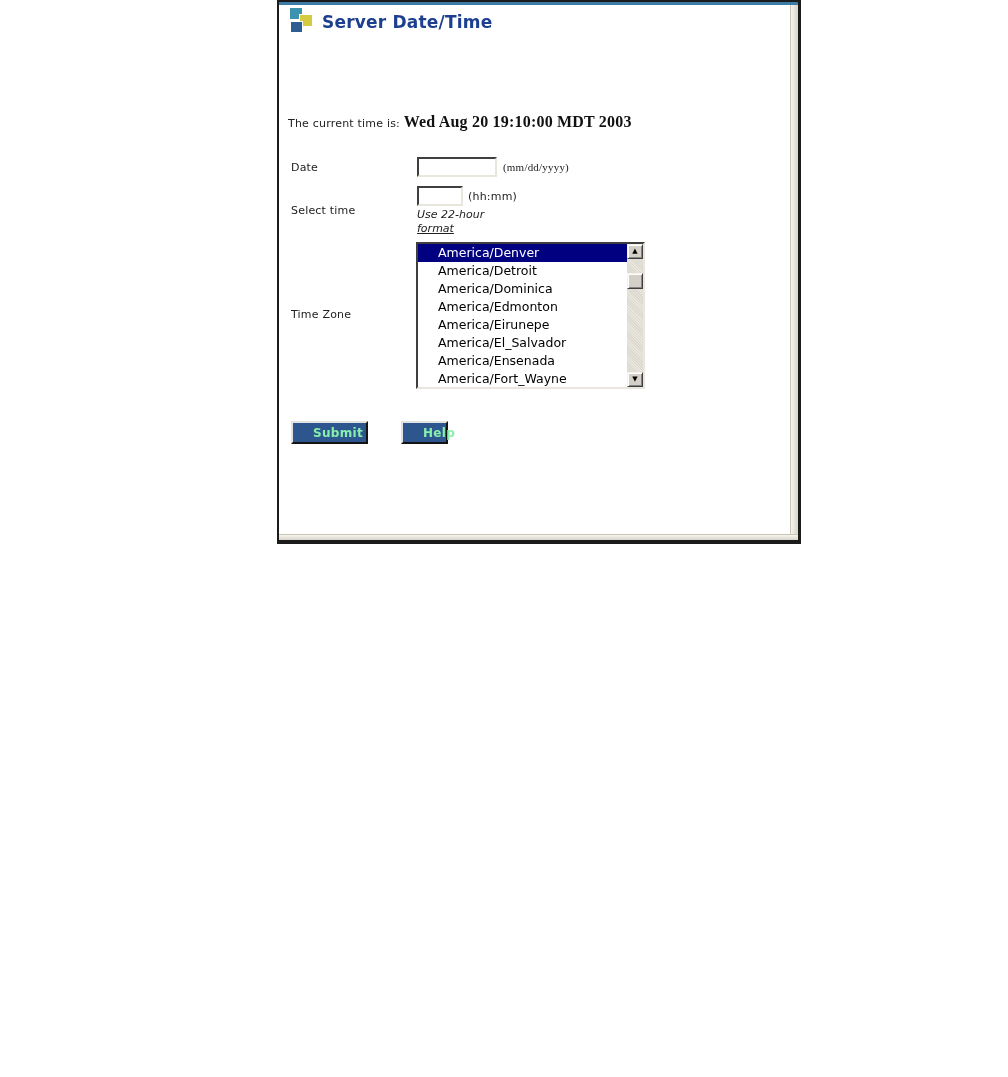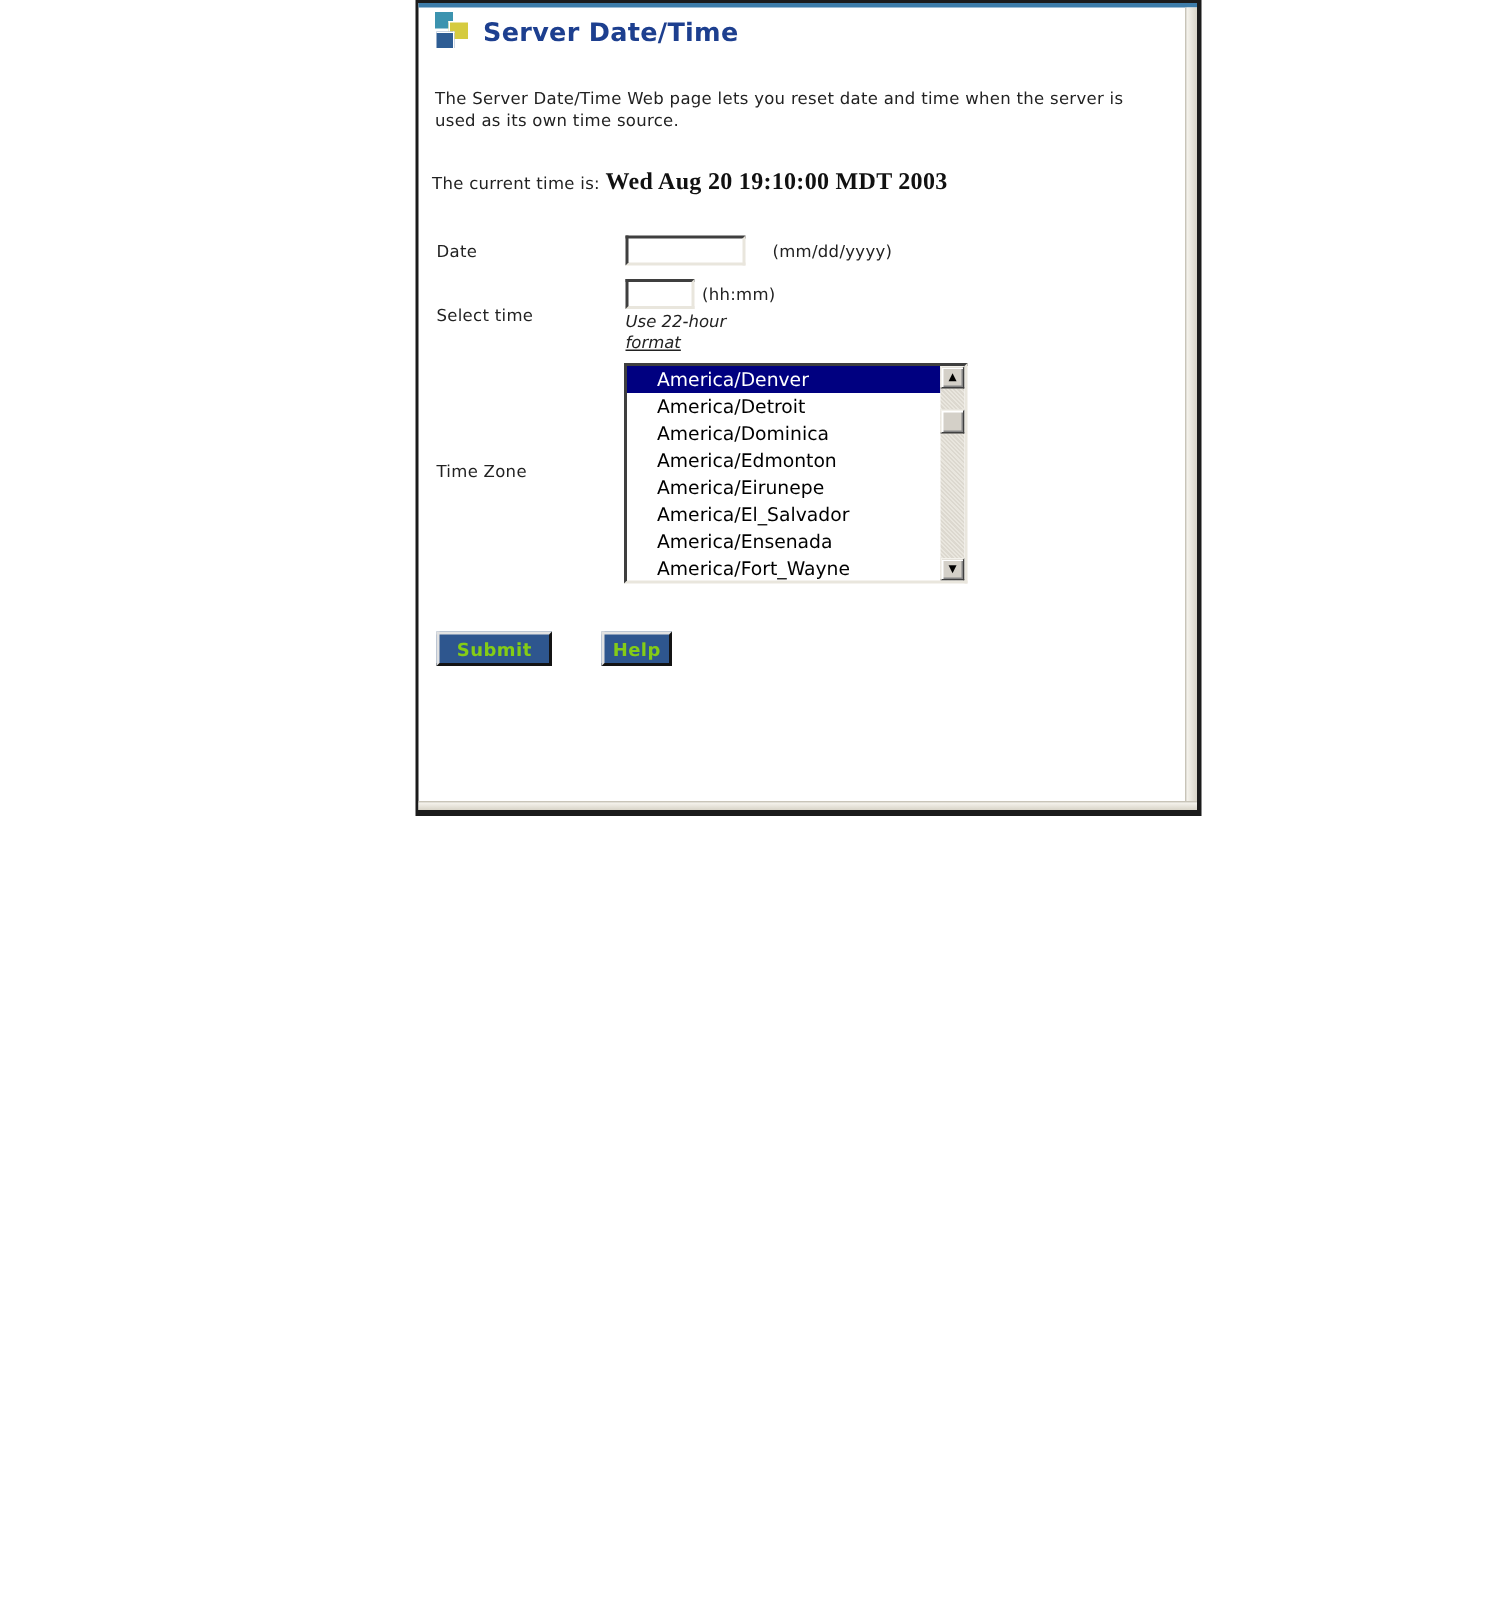--- a/index.html
+++ b/index.html
@@ -39,21 +39,21 @@
   .lbl-time { left:12px; top:202px; }
   .lbl-tz   { left:12px; top:306px; }
 
   .win-input { position:absolute; height:20px; background:#fff;
     border:2px solid; border-color:#3f3f3f #e9e6dd #e9e6dd #3f3f3f;
     font-size:11px; padding:1px 2px; font-family:inherit; }
   .inp-date { left:138px; top:155px; width:80px; }
   .inp-time { left:138px; top:184px; width:46px; }
 
   .hint { position:absolute; font-size:11px; color:#222; letter-spacing:0.2px; }
-  .hint-date { left:236px; top:159px; }
+  .hint-date { left:224px; top:159px;font-family:Liberation Serif, serif; }
   .hint-time { left:189px; top:188px; }
   .note { position:absolute; font-size:11px; font-style:italic; color:#222; }
   .note1 { left:138px; top:206px; }
   .note2 { left:138px; top:220px;text-decoration:underline; }
 
   
   .listbox { position:absolute; left:137px; top:240px; width:229px; height:147px;
     background:#fff; border:2px solid; border-color:#3f3f3f #e9e6dd #e9e6dd #3f3f3f; overflow:hidden; }
   .list-items { position:absolute; left:0; top:0; right:16px; bottom:0; overflow:hidden; }
   .list-item { height:18px; line-height:18px; font-size:12.5px; color:#000;
@@ -69,42 +69,41 @@
     display:flex; align-items:center; justify-content:center; }
   .sb-up { top:0; }
   .sb-down { bottom:0; }
   .sb-btn span { font-size:7px; line-height:7px; color:#000; }
   .sb-thumb { position:absolute; left:0; top:29px; width:16px; height:16px; background:#d4d0c8;
     border:1px solid; border-color:#f4f2ec #404040 #404040 #f4f2ec;
     box-shadow:inset 1px 1px 0 #fff, inset -1px -1px 0 #868686; }
 
   
   .btn { position:absolute; top:419px; height:23px; background:var(--btn-face,#2e568e);
-    color:#84cc16; font-weight:bold; font-size:12px; font-family:inherit; text-align:center;
+    color:#86efac; font-weight:bold; font-size:12px; font-family:inherit; text-align:left;
     border:2px solid; border-color:#e2e2e2 #141414 #141414 #e2e2e2;
-    cursor:pointer; letter-spacing:0.3px; }
+    cursor:pointer; letter-spacing:0.3px;padding-left:20px; }
   .btn-submit { left:12px; width:77px; }
   .btn-help { left:110px; width:47px;margin-left:12px; }
 </style>
 </head>
 <body>
 
 <div class="frame">
   <div class="frame-topline"></div>
   <div class="frame-right-strip"></div>
   <div class="frame-bottom-strip"></div>
 
   <div class="logo">
     <div class="sq sq-teal"></div>
     <div class="sq sq-yellow"></div>
     <div class="sq sq-navy"></div>
   </div>
   <div class="page-title">Server Date/Time</div>
 
-  <div class="intro">The Server Date/Time Web page lets you reset date and time when the server is used as its own time source.</div>
 
   <div class="current-time">
     <span>The current time is:</span>
     <b>Wed Aug 20 19:10:00 MDT 2003</b>
   </div>
 
   <div class="flabel lbl-date">Date</div>
   <input class="win-input inp-date" type="text" value="" style="">
   <div class="hint hint-date">(mm/dd/yyyy)</div>
 

